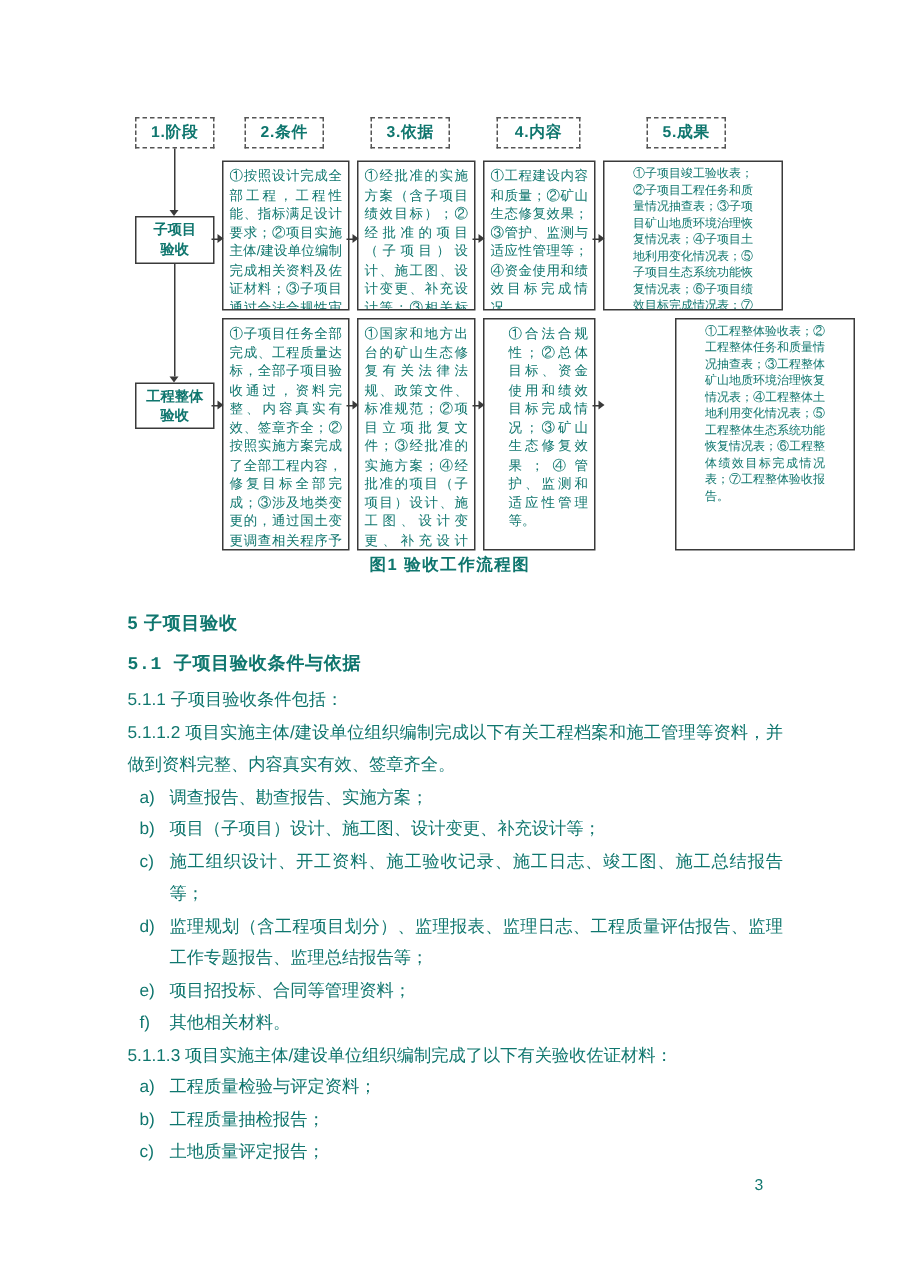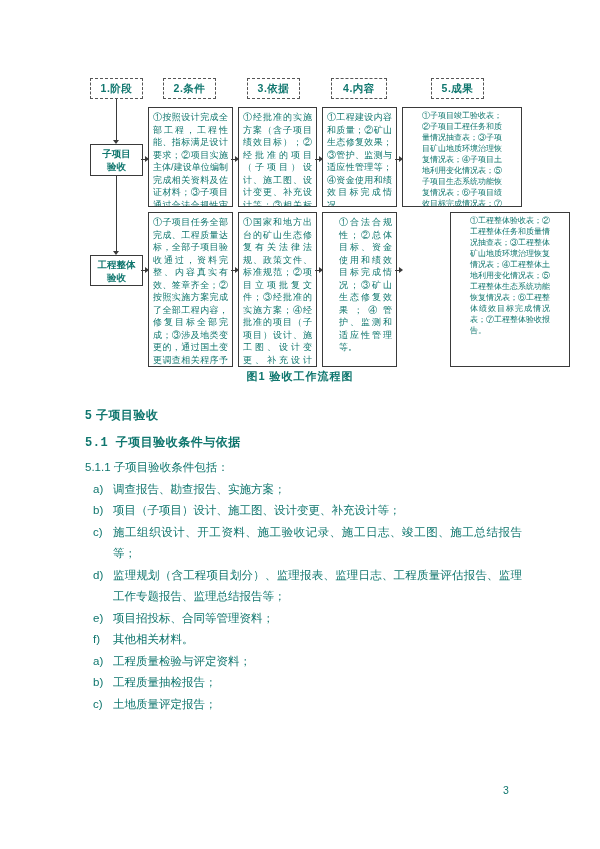--- a/index.html
+++ b/index.html
@@ -97,20 +97,21 @@
     <div class="arrow-r" style="left:395px; top:267px;"></div>
 
     <div class="fc-caption">图1  验收工作流程图</div>
   </div>
 
   <div class="doc">
     <h1>5 子项目验收</h1>
     <h2>5.1 子项目验收条件与依据</h2>
 
     <p>5.1.1 子项目验收条件包括：</p>
+    <p>5.1.1.2 项目实施主体/建设单位组织编制完成以下有关工程档案和施工管理等资料，并做到资料完整、内容真实有效、签章齐全。</p>
 
     <ul>
       <li>
         <span class="mk">a)</span>
         <span class="tx">调查报告、勘查报告、实施方案；</span>
       </li>
       <li>
         <span class="mk">b)</span>
         <span class="tx">项目（子项目）设计、施工图、设计变更、补充设计等；</span>
       </li>
@@ -125,20 +126,21 @@
       <li>
         <span class="mk">e)</span>
         <span class="tx">项目招投标、合同等管理资料；</span>
       </li>
       <li>
         <span class="mk">f)</span>
         <span class="tx">其他相关材料。</span>
       </li>
     </ul>
 
+    <p>5.1.1.3 项目实施主体/建设单位组织编制完成了以下有关验收佐证材料：</p>
 
     <ul>
       <li>
         <span class="mk">a)</span>
         <span class="tx">工程质量检验与评定资料；</span>
       </li>
       <li>
         <span class="mk">b)</span>
         <span class="tx">工程质量抽检报告；</span>
       </li>

